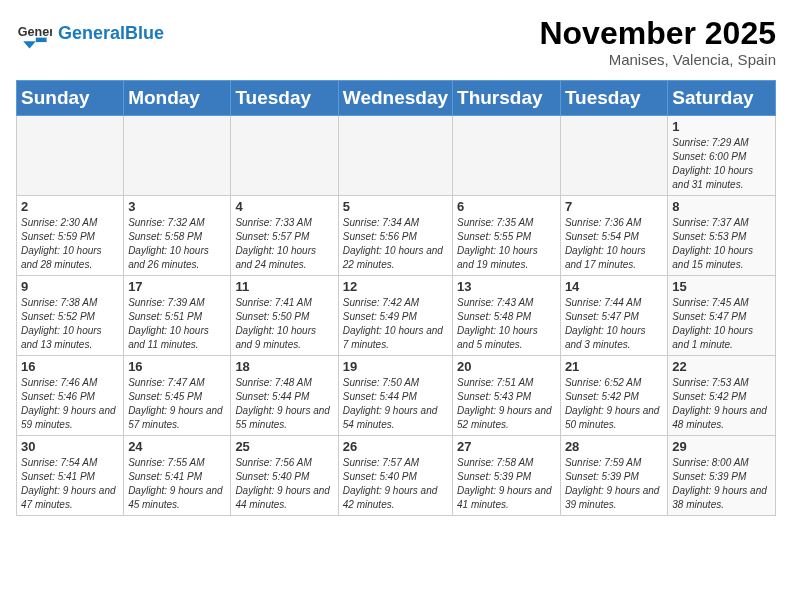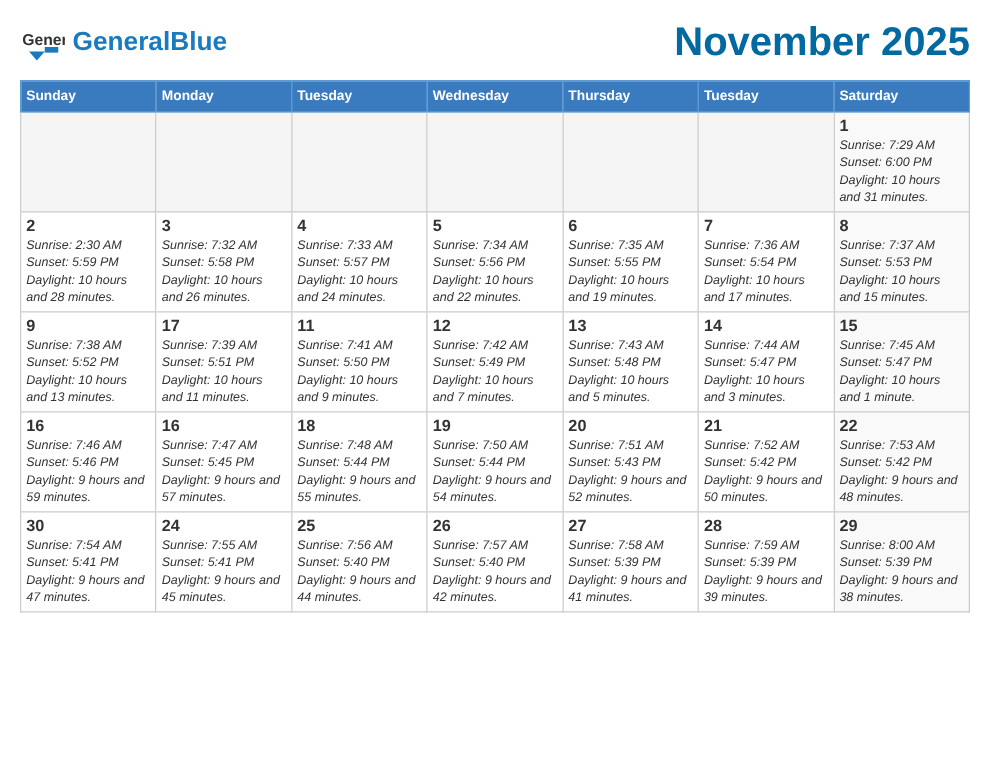--- a/index.html
+++ b/index.html
@@ -15,54 +15,54 @@
       justify-content: space-between;
       align-items: flex-start;
       margin-bottom: 12px;
     }
     .logo {
       display: flex;
       align-items: center;
       gap: 6px;
     }
     .logo-text {
-      font-size: 21px;
+      font-size: 18px;
       font-weight: bold;
       color: #333;
       line-height: 1.1;
     }
     .logo-text span {
       color: #1a7abf;
     }
     .logo-icon {
       width: 36px;
       height: 36px;
     }
     .title-area {
       text-align: right;
     }
     .month-title {
       font-size: 32px;
       font-weight: bold;
-      color: #0369a1;
+      color: #000000;
       line-height: 1.1;
     }
     .location-title {
       font-size: 15px;
       color: #555;
     }
     .calendar {
       width: 100%;
       border-collapse: collapse;
       border: 1px solid #ccc;
     }
     .calendar th {
       background-color: #3a7abf;
       color: #fff;
-      font-size: 11px;
+      font-size: 19px;
       font-weight: bold;
       padding: 6px 4px;
       text-align: left;
       border: 1px solid #5a9ad5;
     }
     .calendar td {
       vertical-align: top;
       border: 1px solid #ccc;
       padding: 3px 4px;
       width: calc(100% / 7);
@@ -102,20 +102,21 @@
       <rect x="22" y="24" width="12" height="5" fill="#1a7abf"></rect>
     </svg>
     <div>
       <div class="logo-text">
         <span>General</span><span style="color:#1a7abf">Blue</span>
       </div>
     </div>
   </div>
   <div class="title-area">
     <div class="month-title">November 2025</div>
+    <div class="location-title">Manises, Valencia, Spain</div>
   </div>
 </div>
 
 <table class="calendar">
   <thead>
     <tr>
     <th>Sunday</th>
         <th>Monday</th>
         <th>Tuesday</th>
         <th>Wednesday</th>
@@ -253,21 +254,21 @@
 Daylight: 9 hours and 54 minutes.</div>
         </td>
         <td>
           <span class="day-number">20</span>
           <div class="day-info">Sunrise: 7:51 AM
 Sunset: 5:43 PM
 Daylight: 9 hours and 52 minutes.</div>
         </td>
         <td>
           <span class="day-number">21</span>
-          <div class="day-info">Sunrise: 7:52 AM
+          <div class="day-info">Sunrise: 6:52 AM
 Sunset: 5:42 PM
 Daylight: 9 hours and 50 minutes.</div>
         </td>
         <td>
           <span class="day-number">22</span>
           <div class="day-info">Sunrise: 7:53 AM
 Sunset: 5:42 PM
 Daylight: 9 hours and 48 minutes.</div>
         </td>
       </tr>

